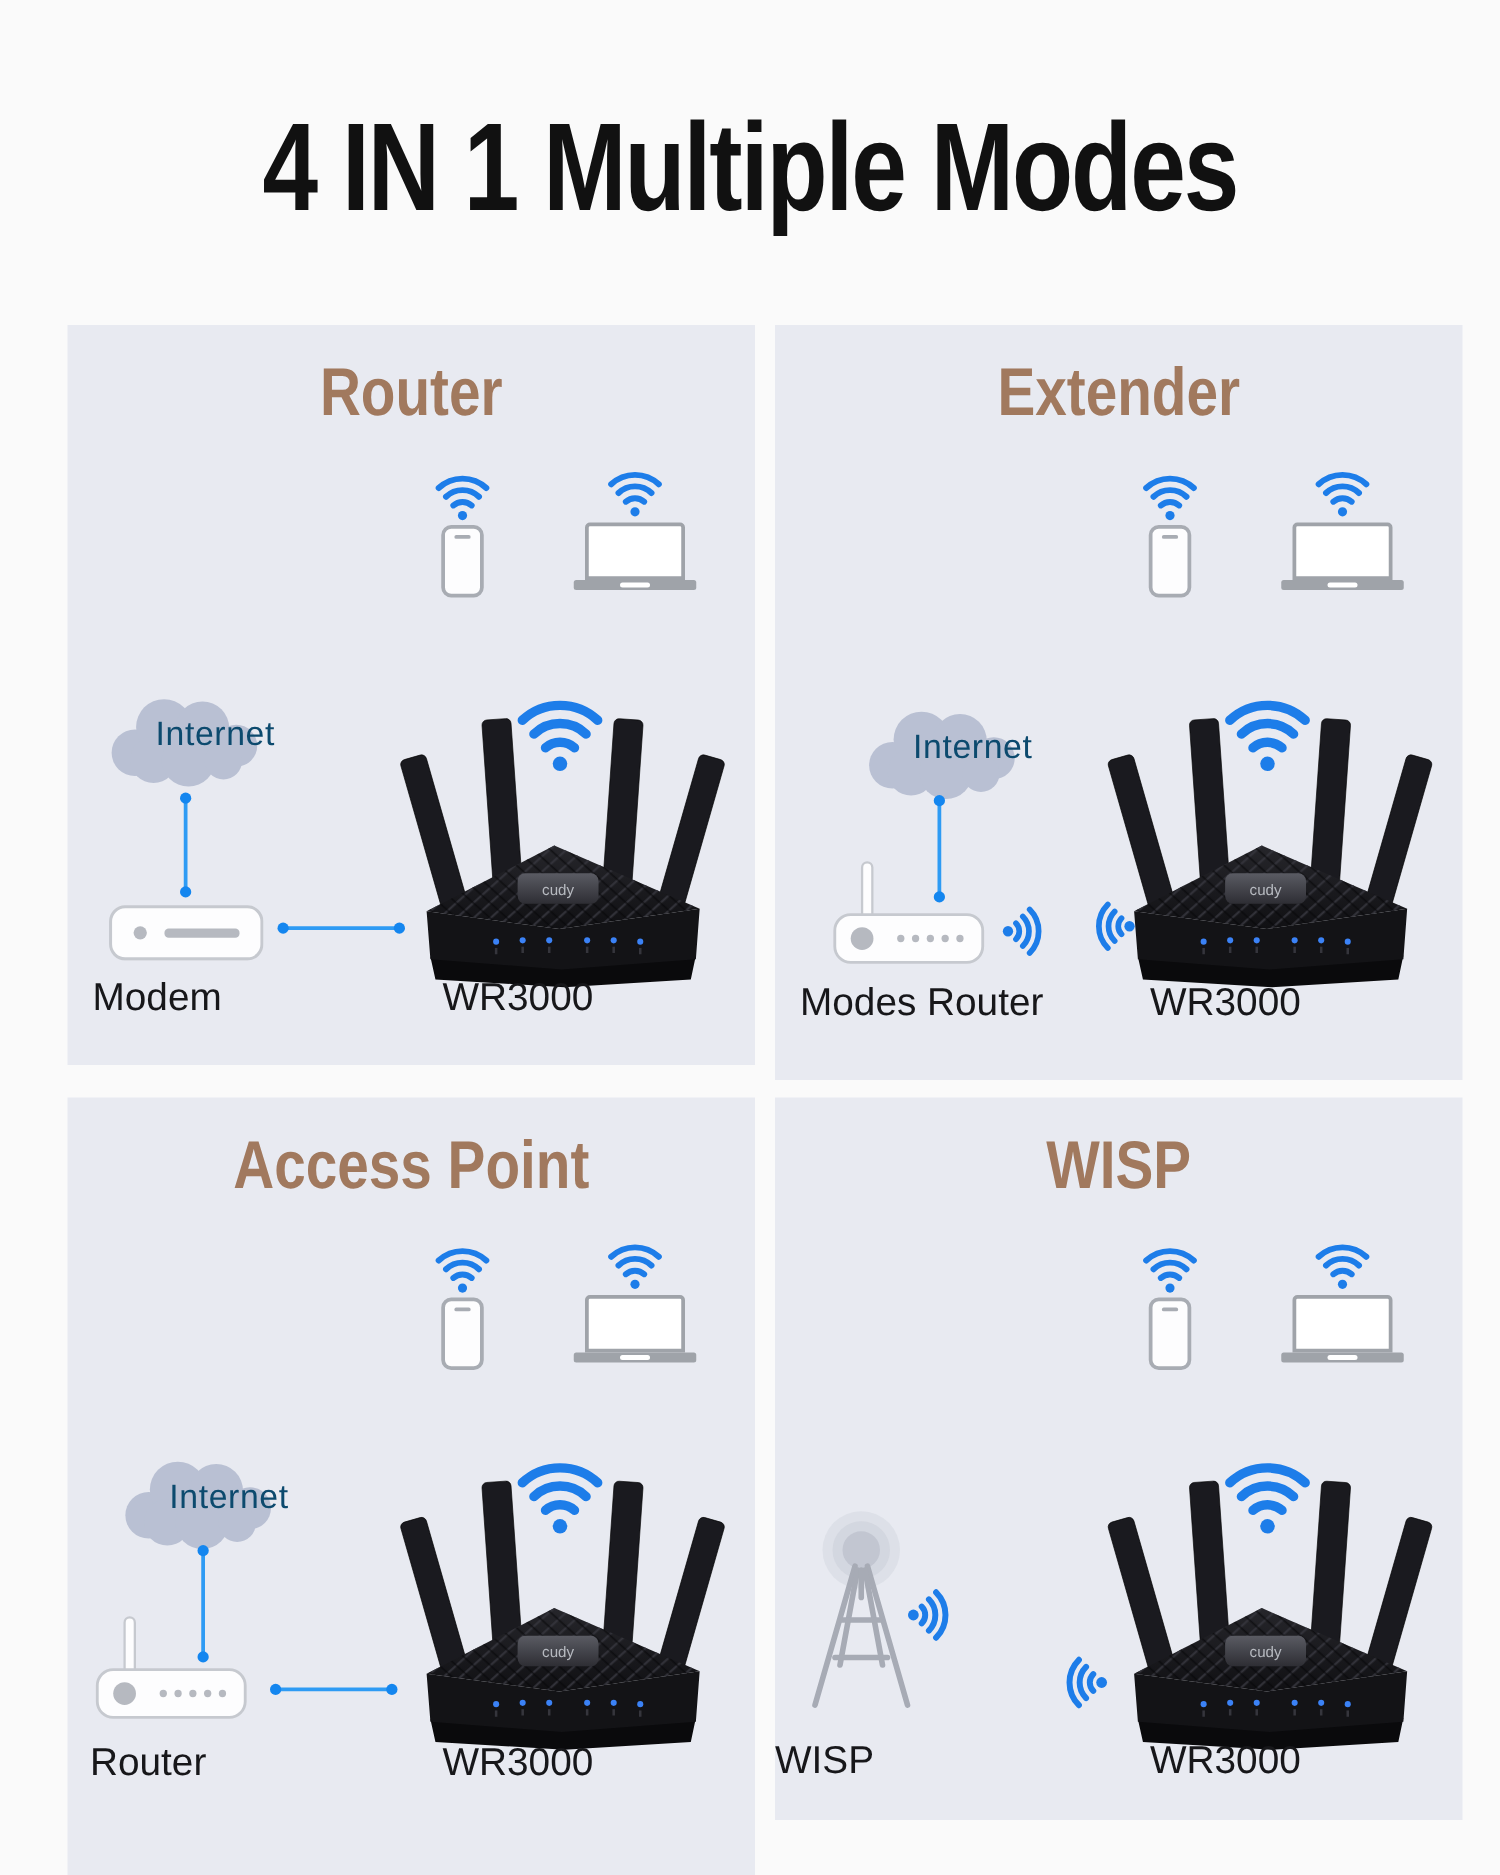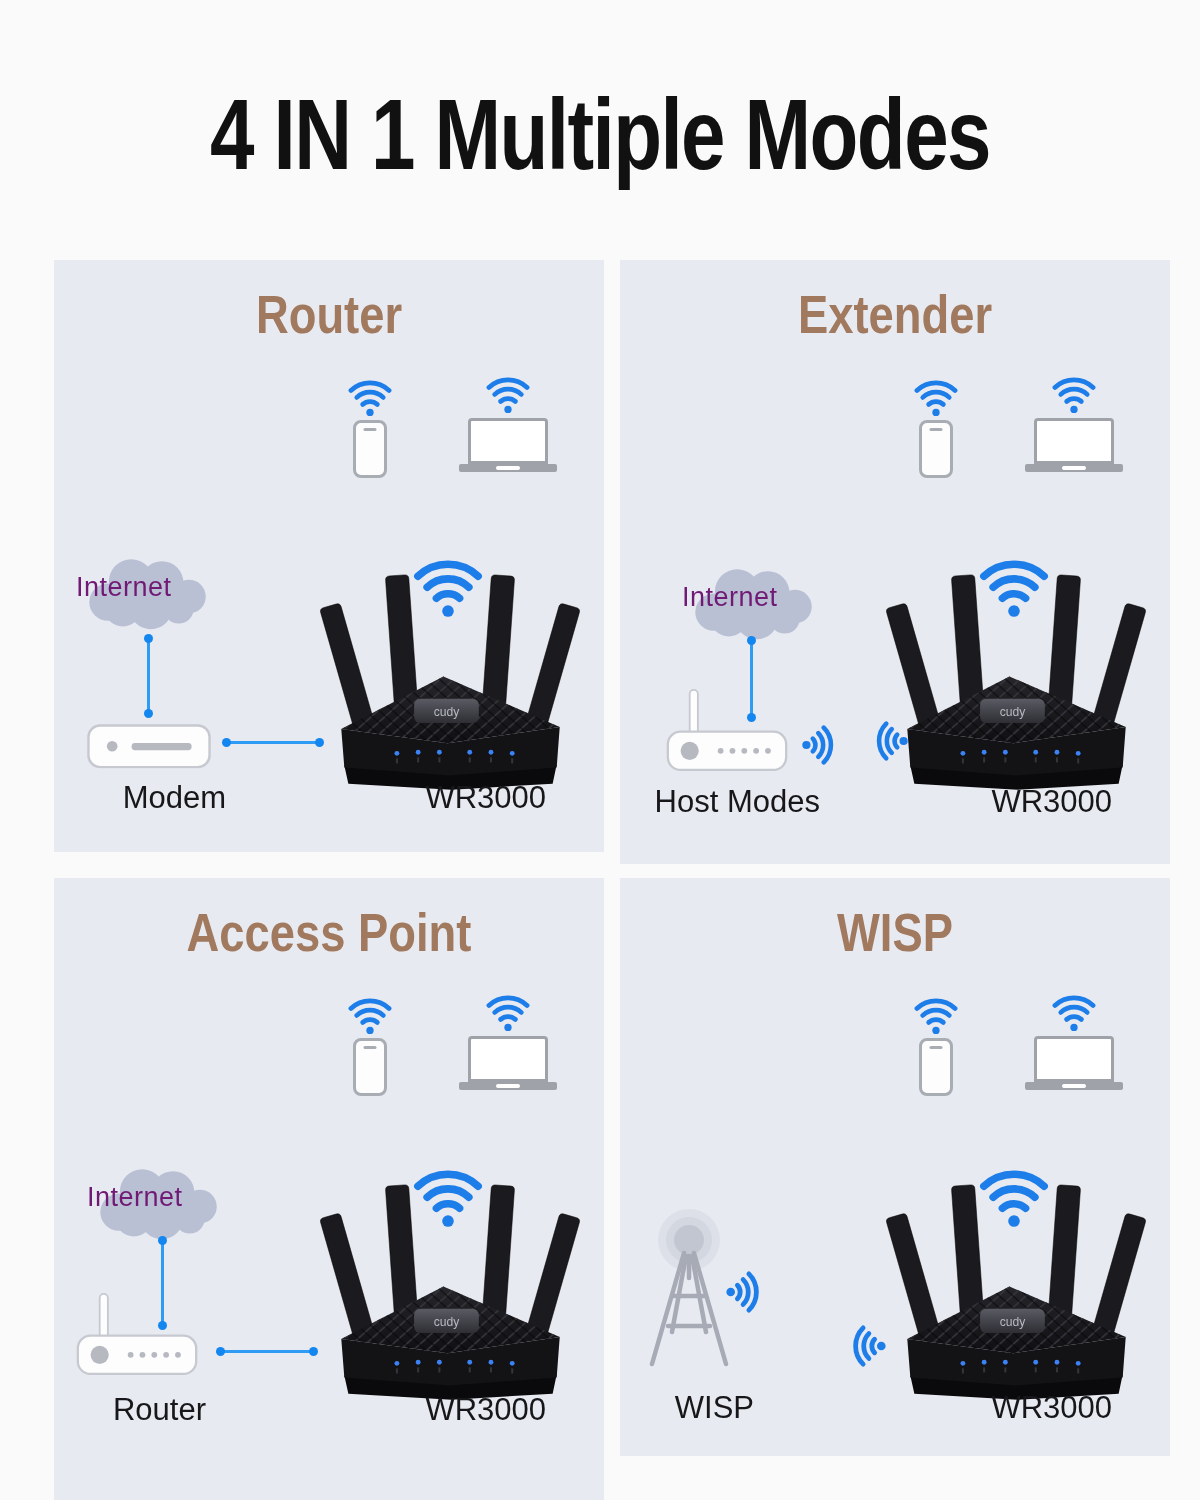--- a/index.html
+++ b/index.html
@@ -50,22 +50,22 @@
   }
   .laptop .base::after{
     content:"";position:absolute;left:50%;top:2px;transform:translateX(-50%);
     width:24px;height:4px;background:#fff;border-radius:2px;
   }
 
   
   .cloud{position:absolute;width:144px;height:82px;}
   .cloud svg{position:absolute;left:0;top:0;width:100%;height:100%;}
   .cloud-label{
-    position:absolute;left:0;top:22px;width:100%;text-align:left;
-    color:#701a75;font-size:27px;font-weight:500;letter-spacing:0.5px;
+    position:absolute;left:0;top:22px;width:100%;text-align:right;
+    color:#0c4a6e;font-size:27px;font-weight:500;letter-spacing:0.5px;
   }
   .p1 .cloud{left:22px;top:290px;}
   .p2 .cloud{left:62px;top:300px;}
   .p3 .cloud{left:33px;top:282px;}
 
   
   .vline{position:absolute;width:3px;background:#2e9bf4;}
   .vline::before,.vline::after{
     content:"";position:absolute;left:-3px;width:9px;height:9px;border-radius:50%;background:#1486ef;
   }
@@ -104,21 +104,21 @@
   .wr3000{position:absolute;width:268px;height:225px;}
   .p1 .wr3000,.p2 .wr3000{left:262px;top:309px;}
   .p3 .wr3000,.p4 .wr3000{left:262px;top:301px;}
   .wifi-big{position:absolute;width:70px;height:58px;z-index:3;}
   .p1 .wifi-big,.p2 .wifi-big{left:359px;top:300px;}
   .p3 .wifi-big,.p4 .wifi-big{left:359px;top:292px;}
 
   
   .dev-label{
     position:absolute;font-size:31px;font-weight:500;color:#17171a;
-    text-align:right;white-space:nowrap;
+    text-align:left;white-space:nowrap;
   }
   .p1 .left-label{left:20px;width:152px;top:520px;}
   .p1 .right-label{left:300px;width:192px;top:520px;}
   .p2 .left-label{left:20px;width:180px;top:524px;}
   .p2 .right-label{left:300px;width:192px;top:524px;}
   .p3 .left-label{left:18px;width:134px;top:514px;}
   .p3 .right-label{left:300px;width:192px;top:514px;}
   .p4 .left-label{left:0px;width:134px;top:512px;}
   .p4 .right-label{left:300px;width:192px;top:512px;}
 
@@ -329,21 +329,21 @@
         </svg>
     </div>
 
     <svg class="wifi-big">
         <use href="#sym-wifi"></use>
       </svg>
     <svg class="wr3000" viewBox="0 0 265 222">
         <use href="#sym-wr3000"></use>
       </svg>
 
-    <div class="dev-label left-label">Host Modes</div>
+    <div class="dev-label left-label">Modes Router</div>
     <div class="dev-label right-label">WR3000</div>
   </div>
 
   <div class="panel p3">
     <div class="panel-title">Access Point</div>
 
     <svg class="wifi-sm phone-wifi">
         <use href="#sym-wifi"></use>
       </svg>
     <div class="phone"></div>

